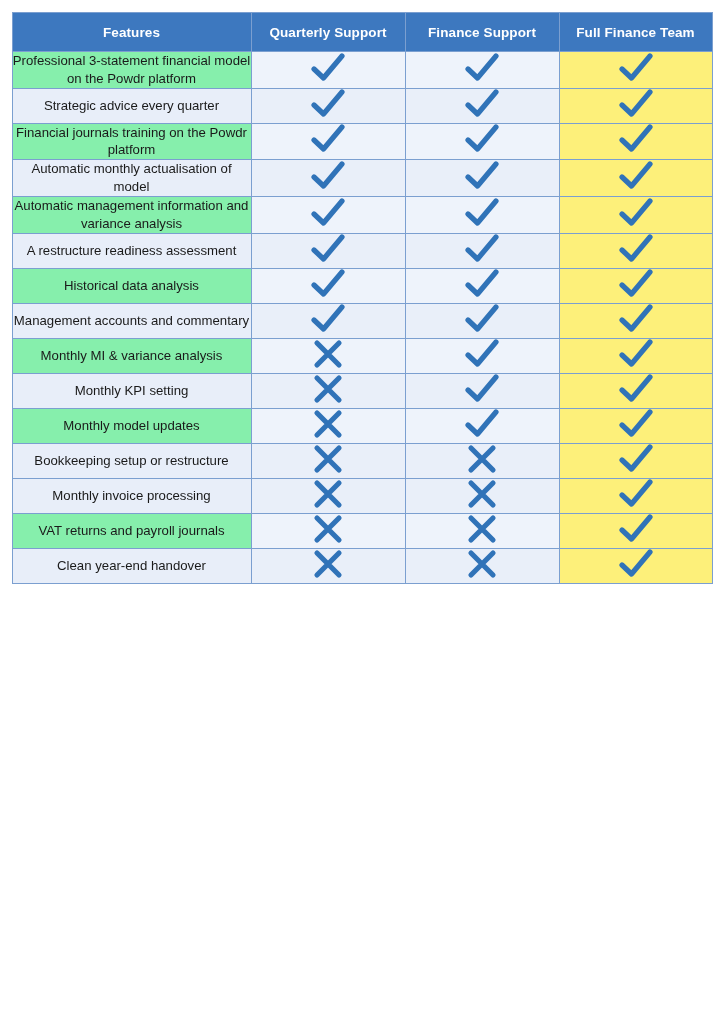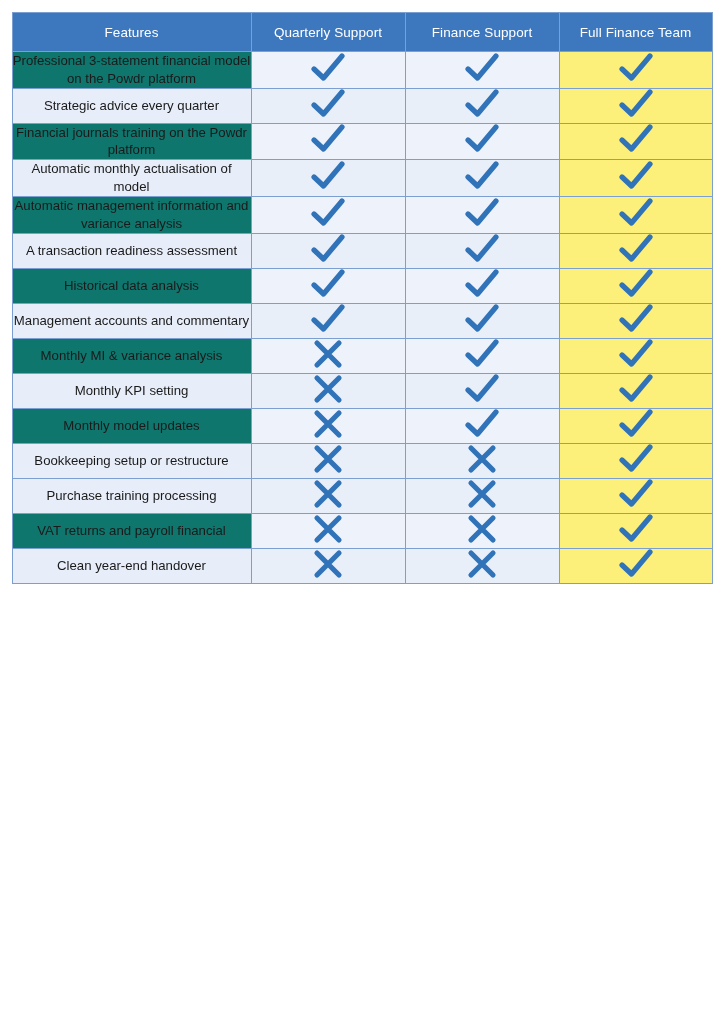--- a/index.html
+++ b/index.html
@@ -22,31 +22,31 @@
   #comparison-table th,
   #comparison-table td {
     border: 1px solid #7b9fd0;
     padding: 0;
     vertical-align: middle;
   }
   thead th {
     background: #3d78bf;
     color: #ffffff;
     font-size: 13.5px;
-    font-weight: normal;
+    font-weight: bold;
     height: 38px;
     text-align: center;
     letter-spacing: 0.1px;
   }
   col.col-feature { width: 239px; }
   col.col-plan { width: 154px; }
   col.col-plan-highlight { width: 153px; }
 
   td.feature-cell {
-    background: #0f766e;
+    background: #86efac;
     color: #1a1a1a;
     font-size: 13.2px;
     text-align: center;
     line-height: 1.35;
     padding: 10px 14px;
   }
   tr.alt td.feature-cell {
     background: #e8eef9;
     margin-left: 31px;
   }
@@ -144,21 +144,21 @@
               <path d="M3 16 L12.5 25 L31 3" fill="none" stroke="#3073b8" stroke-width="5.2" stroke-linecap="round" stroke-linejoin="round"></path>
             </svg></span></td>
         <td class="mark-cell"><span class="mark"><svg width="34" height="30" viewBox="0 0 34 30" xmlns="http://www.w3.org/2000/svg">
               <path d="M3 16 L12.5 25 L31 3" fill="none" stroke="#3073b8" stroke-width="5.2" stroke-linecap="round" stroke-linejoin="round"></path>
             </svg></span></td>
         <td class="mark-cell highlight"><span class="mark"><svg width="34" height="30" viewBox="0 0 34 30" xmlns="http://www.w3.org/2000/svg">
               <path d="M3 16 L12.5 25 L31 3" fill="none" stroke="#3073b8" stroke-width="5.2" stroke-linecap="round" stroke-linejoin="round"></path>
             </svg></span></td>
       </tr>
       <tr class="alt">
-        <td class="feature-cell">A transaction readiness assessment</td>
+        <td class="feature-cell">A restructure readiness assessment</td>
         <td class="mark-cell"><span class="mark"><svg width="34" height="30" viewBox="0 0 34 30" xmlns="http://www.w3.org/2000/svg">
               <path d="M3 16 L12.5 25 L31 3" fill="none" stroke="#3073b8" stroke-width="5.2" stroke-linecap="round" stroke-linejoin="round"></path>
             </svg></span></td>
         <td class="mark-cell"><span class="mark"><svg width="34" height="30" viewBox="0 0 34 30" xmlns="http://www.w3.org/2000/svg">
               <path d="M3 16 L12.5 25 L31 3" fill="none" stroke="#3073b8" stroke-width="5.2" stroke-linecap="round" stroke-linejoin="round"></path>
             </svg></span></td>
         <td class="mark-cell highlight"><span class="mark"><svg width="34" height="30" viewBox="0 0 34 30" xmlns="http://www.w3.org/2000/svg">
               <path d="M3 16 L12.5 25 L31 3" fill="none" stroke="#3073b8" stroke-width="5.2" stroke-linecap="round" stroke-linejoin="round"></path>
             </svg></span></td>
       </tr>
@@ -228,33 +228,33 @@
               <path d="M4 4 L26 26 M26 4 L4 26" fill="none" stroke="#3073b8" stroke-width="5.2" stroke-linecap="round"></path>
             </svg></span></td>
         <td class="mark-cell"><span class="mark"><svg width="30" height="30" viewBox="0 0 30 30" xmlns="http://www.w3.org/2000/svg">
               <path d="M4 4 L26 26 M26 4 L4 26" fill="none" stroke="#3073b8" stroke-width="5.2" stroke-linecap="round"></path>
             </svg></span></td>
         <td class="mark-cell highlight"><span class="mark"><svg width="34" height="30" viewBox="0 0 34 30" xmlns="http://www.w3.org/2000/svg">
               <path d="M3 16 L12.5 25 L31 3" fill="none" stroke="#3073b8" stroke-width="5.2" stroke-linecap="round" stroke-linejoin="round"></path>
             </svg></span></td>
       </tr>
       <tr class="alt">
-        <td class="feature-cell">Purchase training processing</td>
-        <td class="mark-cell"><span class="mark"><svg width="30" height="30" viewBox="0 0 30 30" xmlns="http://www.w3.org/2000/svg">
-              <path d="M4 4 L26 26 M26 4 L4 26" fill="none" stroke="#3073b8" stroke-width="5.2" stroke-linecap="round"></path>
-            </svg></span></td>
-        <td class="mark-cell"><span class="mark"><svg width="30" height="30" viewBox="0 0 30 30" xmlns="http://www.w3.org/2000/svg">
-              <path d="M4 4 L26 26 M26 4 L4 26" fill="none" stroke="#3073b8" stroke-width="5.2" stroke-linecap="round"></path>
-            </svg></span></td>
-        <td class="mark-cell highlight"><span class="mark"><svg width="34" height="30" viewBox="0 0 34 30" xmlns="http://www.w3.org/2000/svg">
-              <path d="M3 16 L12.5 25 L31 3" fill="none" stroke="#3073b8" stroke-width="5.2" stroke-linecap="round" stroke-linejoin="round"></path>
-            </svg></span></td>
-      </tr>
-      <tr>
-        <td class="feature-cell">VAT returns and payroll financial</td>
+        <td class="feature-cell">Monthly invoice processing</td>
+        <td class="mark-cell"><span class="mark"><svg width="30" height="30" viewBox="0 0 30 30" xmlns="http://www.w3.org/2000/svg">
+              <path d="M4 4 L26 26 M26 4 L4 26" fill="none" stroke="#3073b8" stroke-width="5.2" stroke-linecap="round"></path>
+            </svg></span></td>
+        <td class="mark-cell"><span class="mark"><svg width="30" height="30" viewBox="0 0 30 30" xmlns="http://www.w3.org/2000/svg">
+              <path d="M4 4 L26 26 M26 4 L4 26" fill="none" stroke="#3073b8" stroke-width="5.2" stroke-linecap="round"></path>
+            </svg></span></td>
+        <td class="mark-cell highlight"><span class="mark"><svg width="34" height="30" viewBox="0 0 34 30" xmlns="http://www.w3.org/2000/svg">
+              <path d="M3 16 L12.5 25 L31 3" fill="none" stroke="#3073b8" stroke-width="5.2" stroke-linecap="round" stroke-linejoin="round"></path>
+            </svg></span></td>
+      </tr>
+      <tr>
+        <td class="feature-cell">VAT returns and payroll journals</td>
         <td class="mark-cell"><span class="mark"><svg width="30" height="30" viewBox="0 0 30 30" xmlns="http://www.w3.org/2000/svg">
               <path d="M4 4 L26 26 M26 4 L4 26" fill="none" stroke="#3073b8" stroke-width="5.2" stroke-linecap="round"></path>
             </svg></span></td>
         <td class="mark-cell"><span class="mark"><svg width="30" height="30" viewBox="0 0 30 30" xmlns="http://www.w3.org/2000/svg">
               <path d="M4 4 L26 26 M26 4 L4 26" fill="none" stroke="#3073b8" stroke-width="5.2" stroke-linecap="round"></path>
             </svg></span></td>
         <td class="mark-cell highlight"><span class="mark"><svg width="34" height="30" viewBox="0 0 34 30" xmlns="http://www.w3.org/2000/svg">
               <path d="M3 16 L12.5 25 L31 3" fill="none" stroke="#3073b8" stroke-width="5.2" stroke-linecap="round" stroke-linejoin="round"></path>
             </svg></span></td>
       </tr>

